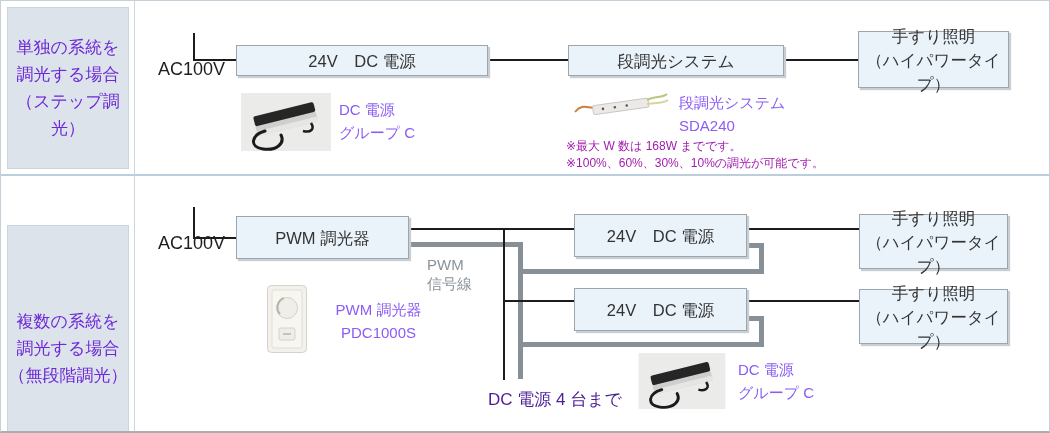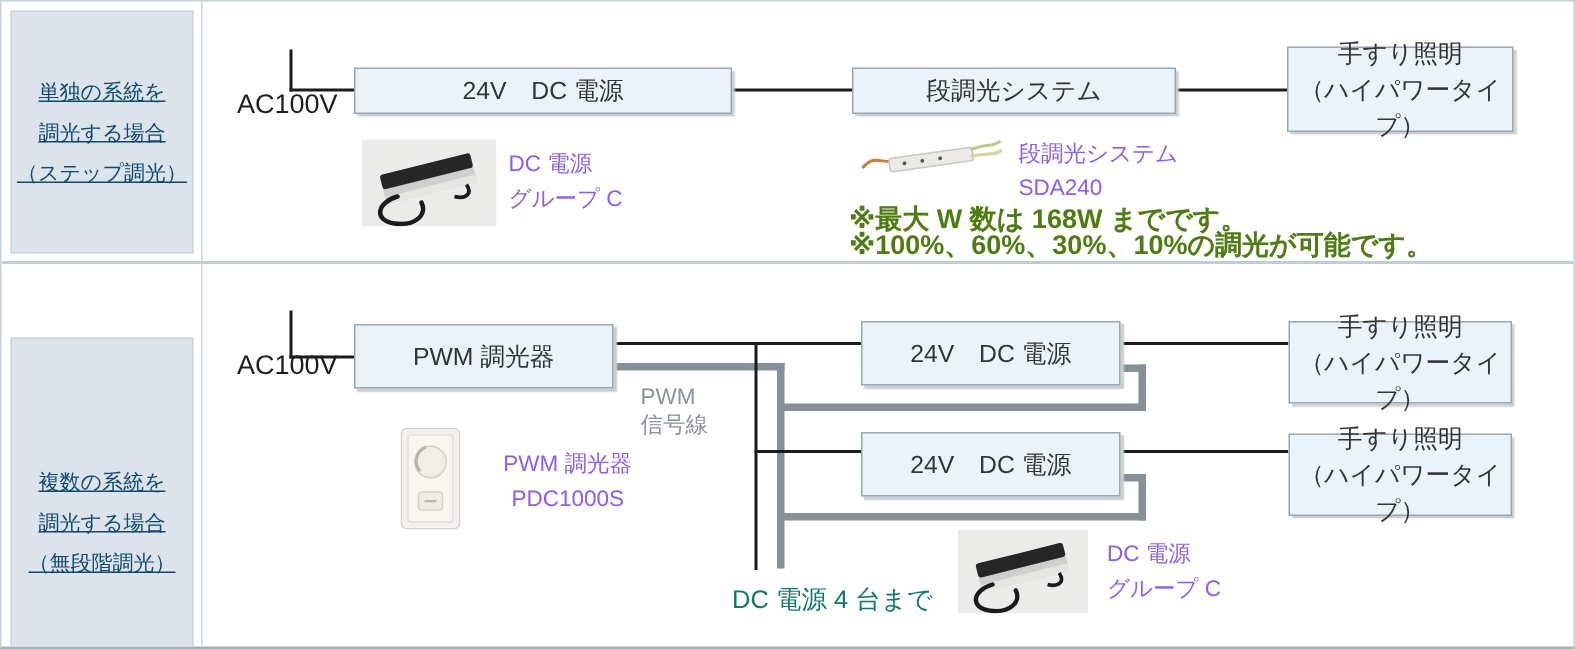--- a/index.html
+++ b/index.html
@@ -15,25 +15,24 @@
     border:1px solid #c5d0d9;
     border-bottom:2px solid #a9aeb2;
     overflow:hidden;
   }
   .pre{ white-space:pre-line; }
   
   .side{
     position:absolute;
     background:#dce3ea;
     border:1px solid #ccd5dc;
-    color:#0c4a6e;
-    font-size:14px; line-height:27px;
+    color:#6d28d9;
+    font-size:17px; line-height:27px;
     display:flex; align-items:center; justify-content:center;
     text-align:center;
-    text-decoration:underline;
   }
   .colsep{ position:absolute; left:133px; top:0; bottom:0; width:1px; background:#cdd6dd; }
   .rowsep{ position:absolute; left:0; right:0; top:173px; height:2px; background:#bccddb; }
   
   .box{
     position:absolute;
     background:#eaf3fa;
     border:1px solid #9da6ac;
     box-shadow:2px 2px 1px #c9ced2;
     color:#333333;
@@ -41,23 +40,23 @@
     display:flex; align-items:center; justify-content:center;
     text-align:center;
     z-index:3;
   }
   
   .wb{ position:absolute; background:#1c1c1c; z-index:2; }
   .wg{ position:absolute; background:#879097; z-index:1; }
   .srclabel{ position:absolute; font-size:18px; color:#1e1e1e; z-index:3;margin-top:48px; }
   .caption{ position:absolute; font-size:15px; line-height:23px; color:#8b5cf6; z-index:3; }
   .caption.center{ text-align:center; }
-  .notes{ position:absolute; font-size:18px; line-height:17px; color:#4d7c0f; z-index:3;font-weight:bold; }
+  .notes{ position:absolute; font-size:12px; line-height:17px; color:#a21caf; z-index:3; }
   .siglabel{ position:absolute; font-size:15px; line-height:19px; color:#8a929a; z-index:3; }
-  .biglabel{ position:absolute; font-size:17px; color:#0f766e; z-index:3; }
+  .biglabel{ position:absolute; font-size:17px; color:#4c1d95; z-index:3; }
   .photo{ position:absolute; z-index:3; }
 </style>
 </head>
 <body>
 
 <div id="stage">
 
   <div class="colsep"></div>
   <div class="rowsep"></div>
 

